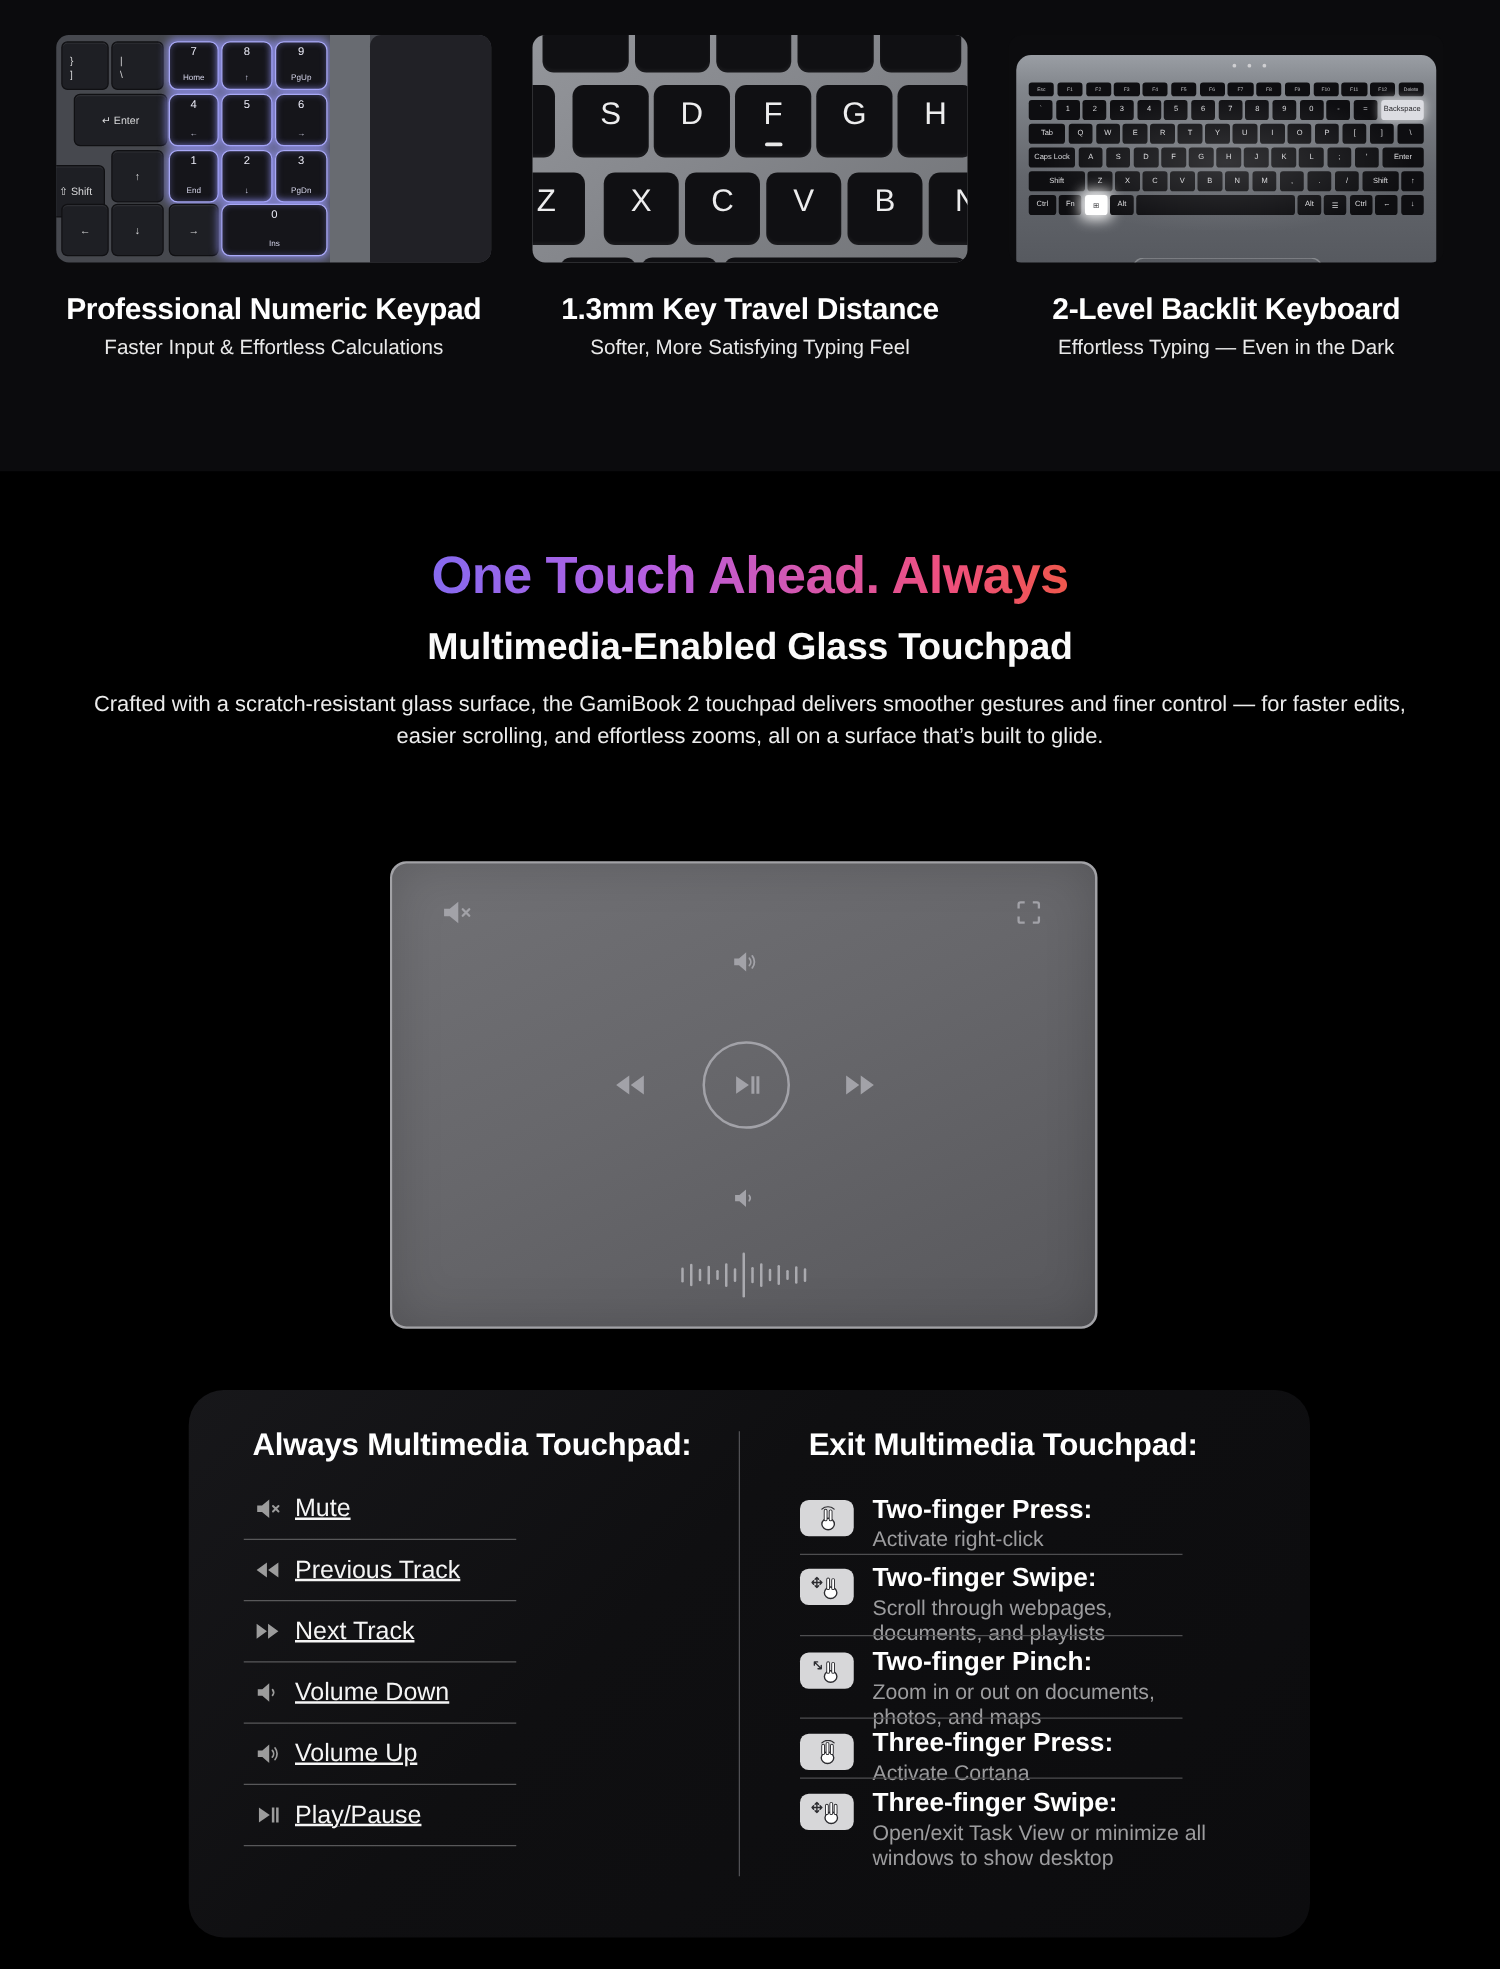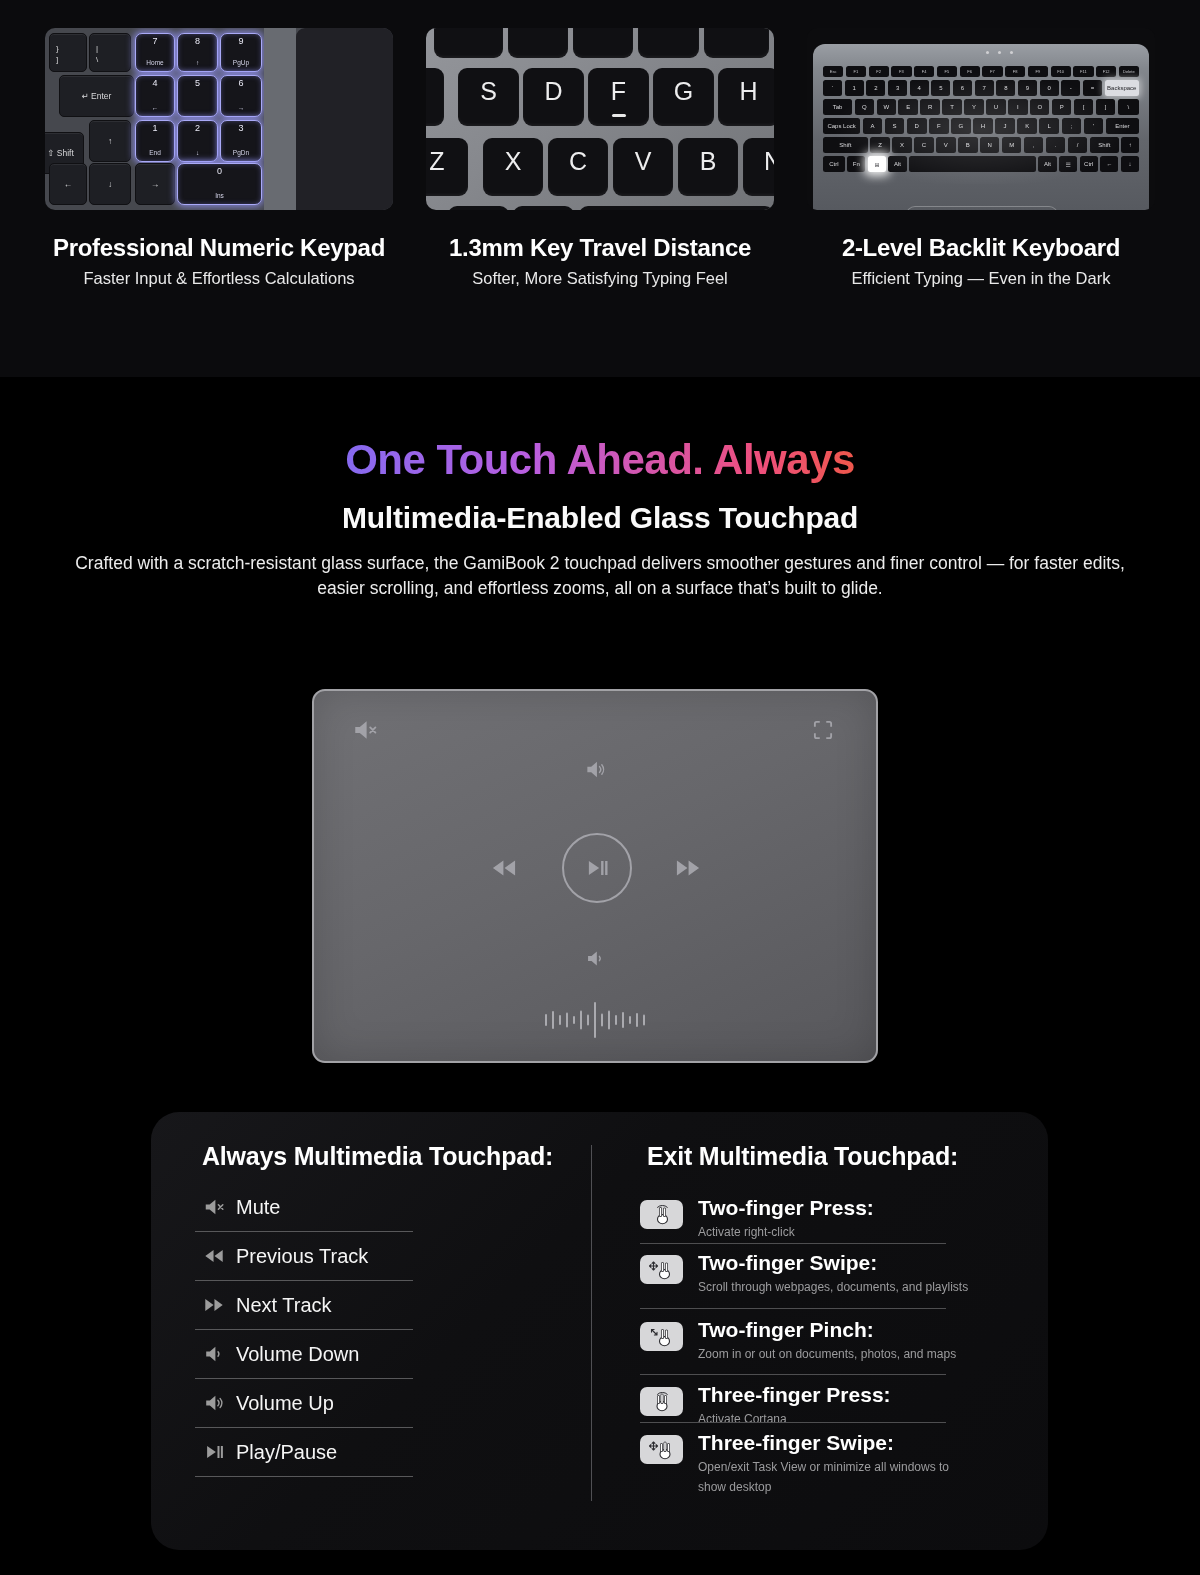--- a/index.html
+++ b/index.html
@@ -86,30 +86,30 @@
       background:linear-gradient(135deg,#17171a 0%,#0f0f11 40%,#0c0c0e 100%);}
   .panel-heading{position:absolute;top:30px;font-size:25px;font-weight:700;color:#ffffff;letter-spacing:-0.2px;}
   #enter-heading{left:51px;}
   #exit-heading{left:496px;}
   #v-divider{position:absolute;left:440px;top:33px;width:1px;height:356px;background:#505054;}
 
   #enter-list{position:absolute;left:44px;top:71px;width:218px;}
   .enter-item{height:48px;border-bottom:1px solid #58585a;display:flex;align-items:center;}
   .li-icon{width:22px;height:22px;margin-left:8px;color:#9c9c9c;flex:0 0 auto;}
   .li-icon svg{display:block;width:100%;height:100%;}
-  .li-label{margin-left:11px;font-size:20px;font-weight:500;color:#f5f5f5;white-space:nowrap;}
+  .li-label{margin-left:11px;font-size:20px;font-weight:500;color:#f5f5f5;white-space:nowrap;text-decoration:underline;}
 
   #exit-list{position:absolute;left:489px;top:0;width:320px;height:438px;}
   .exit-item{position:absolute;left:0;display:flex;align-items:flex-start;}
   .gesture-box{width:43px;height:29px;margin-top:4px;background:#d7d7d9;border-radius:7px;flex:0 0 auto;
       display:flex;align-items:center;justify-content:center;}
   .gesture-box svg{width:26px;height:20px;display:block;}
   .exit-text{margin-left:15px;width:285px;}
   .exit-title{font-size:21px;font-weight:700;color:#ffffff;line-height:24px;}
-  .exit-desc{font-size:12px;color:#9c9c9e;line-height:20px;margin-top:2px;max-width:282px;}
+  .exit-desc{font-size:17px;color:#9c9c9e;line-height:20px;margin-top:2px;max-width:282px;}
   .h-divider{position:absolute;left:0;width:306px;height:1px;background:#4e4e50;}
 </style>
 </head>
 <body>
 
 <div id="page">
 
   <div id="top-section">
 
     <div class="feature" style="left:45px;">
@@ -337,21 +337,21 @@
                 <div class="bkey" style="flex: 1 1 0%;">Ctrl</div>
                 <div class="bkey" style="flex: 1 1 0%;">←</div>
                 <div class="bkey" style="flex: 1 1 0%;">↓</div>
               </div>
             </div>
           <div id="bl-glow"></div>
           <div id="bl-pad-hint"></div>
         </div>
       </div>
       <div class="feature-title">2-Level Backlit Keyboard</div>
-      <div class="feature-sub">Efficient Typing — Even in the Dark</div>
+      <div class="feature-sub">Effortless Typing — Even in the Dark</div>
     </div>
   </div>
 
   <div id="hero-title" style="background-image: linear-gradient(90deg, rgb(46, 139, 240) 0%, rgb(125, 108, 242) 26%, rgb(185, 94, 224) 44%, rgb(238, 79, 126) 63%, rgb(238, 91, 53) 75%, rgb(240, 128, 24) 100%);">One Touch Ahead. Always</div>
   <div id="hero-sub">Multimedia-Enabled Glass Touchpad</div>
   <div id="hero-body">Crafted with a scratch-resistant glass surface, the GamiBook 2 touchpad delivers smoother gestures and finer control — for faster edits, easier scrolling, and effortless zooms, all on a surface that’s built to glide.</div>
 
   <div id="touchpad">
     <div class="tp-icon" style="left:38px;top:26px;width:26px;height:26px;">
         <svg viewBox="0 0 24 24">

